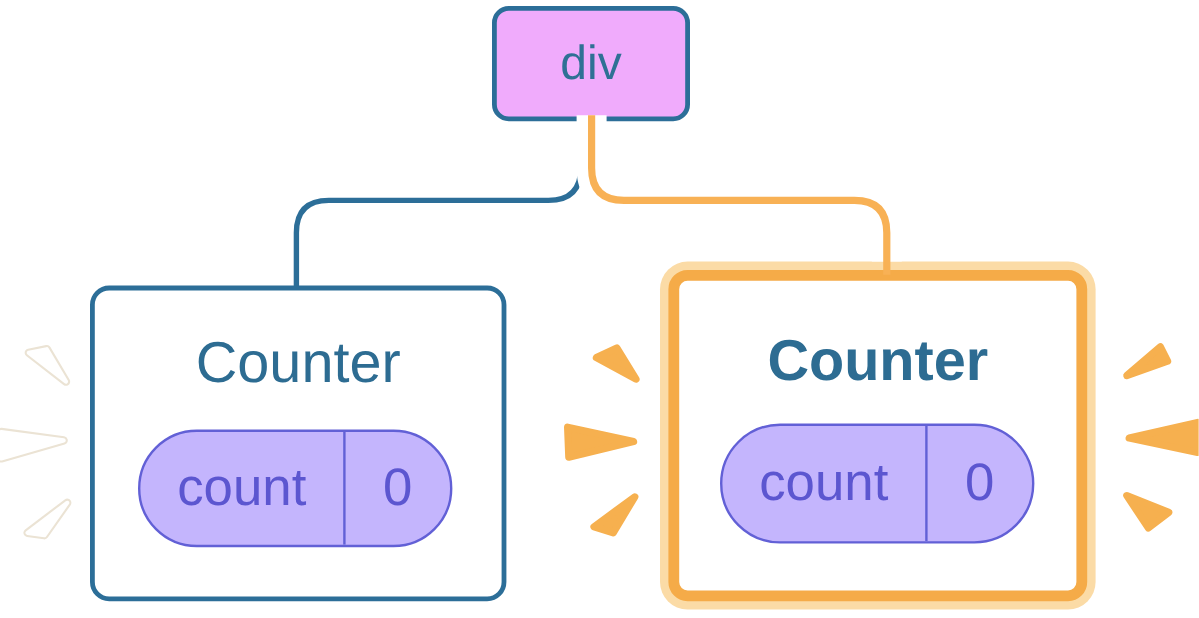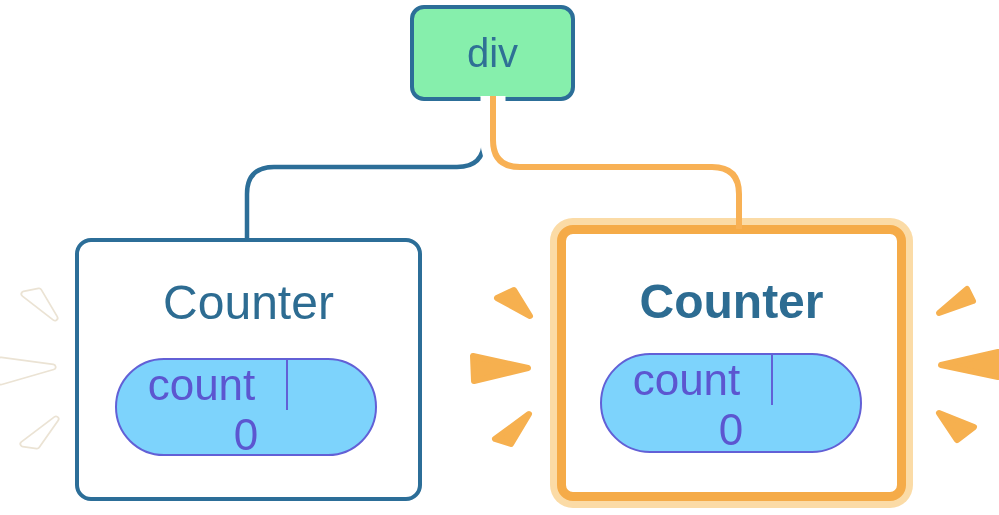--- a/index.html
+++ b/index.html
@@ -28,21 +28,21 @@
   .casing{fill:none;stroke:#fff;stroke-width:25;}
   .orange-line{fill:none;stroke:var(--orange-line);stroke-width:6;}
 
   .spark-orange{fill:var(--spark-orange);stroke:var(--spark-orange);stroke-width:6;stroke-linejoin:round;}
   .spark-white-under{fill:var(--spark-white-edge);stroke:var(--spark-white-edge);stroke-width:7;stroke-linejoin:round;}
   .spark-white-over{fill:var(--spark-white);stroke:var(--spark-white);stroke-width:3.5;stroke-linejoin:round;}
 
   .node-root{
     position:absolute;left:410px;top:5px;width:165px;height:96px;
     box-sizing:border-box;border:4px solid var(--blue);border-radius:14px;
-    background:#86efac;display:flex;align-items:center;justify-content:center;
+    background:#f0abfc;display:flex;align-items:center;justify-content:center;
     z-index:2;
   }
   .node-root .label{font-size:40px;color:var(--blue-text);font-weight:400;}
 
   .card{position:absolute;box-sizing:border-box;background:#fff;z-index:4;}
   .card-left{
     left:75px;top:238px;width:347px;height:263px;
     border:4px solid var(--blue);border-radius:16px;
   }
   .card-right{
@@ -53,21 +53,21 @@
   .card-title{
     position:absolute;left:0;width:100%;text-align:center;
     font-size:48px;line-height:42px;color:var(--title-blue);
   }
   .card-left .card-title{top:40px;font-weight:400;}
   .card-right .card-title{top:47px;font-weight:700;}
 
   .pill{
     position:absolute;box-sizing:border-box;
     border:2px solid var(--purple);border-radius:60px;
-    display:flex;overflow:hidden;background:#7dd3fc;flex-direction:column;
+    display:flex;overflow:hidden;background:#c4b5fd;
   }
   .card-left .pill{left:36px;top:116px;width:262px;height:98px;}
   .card-right .pill{left:34px;top:119px;width:262px;height:100px;}
   .pill-cell{
     display:flex;align-items:center;justify-content:center;
     font-size:44px;color:var(--purple-text);
   }
   .pill-key{box-sizing:border-box;width:171px;border-right:2px solid var(--purple);}
   .pill-value{flex:1;}
 </style>

